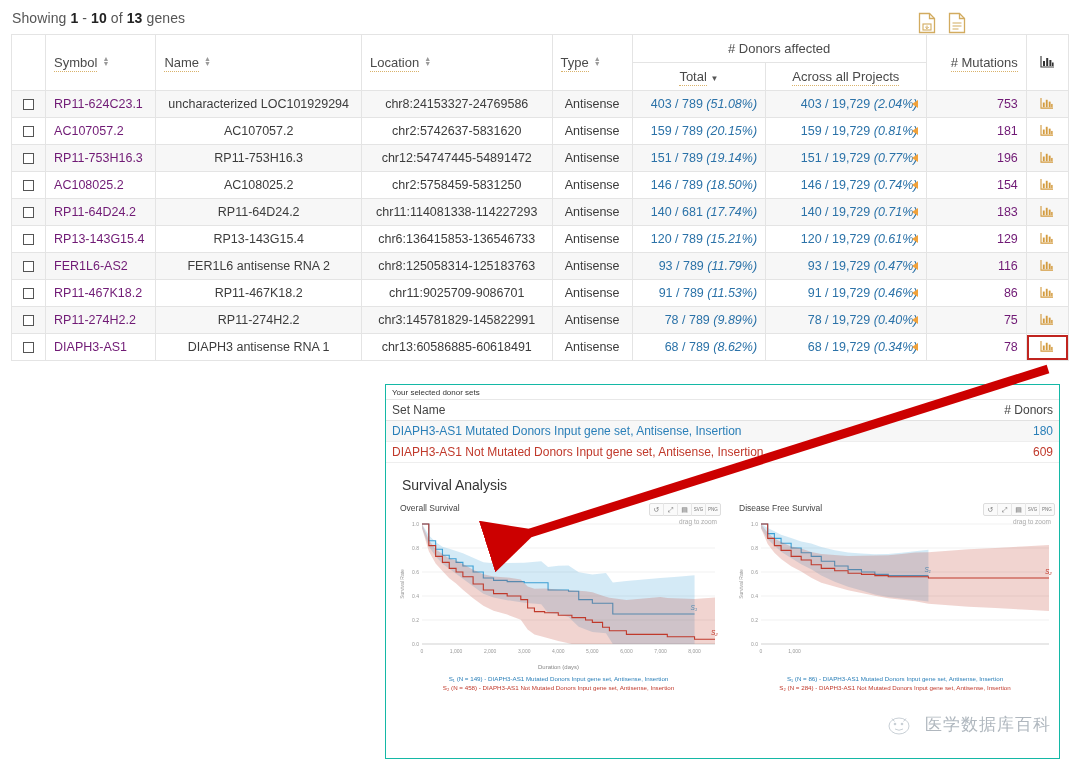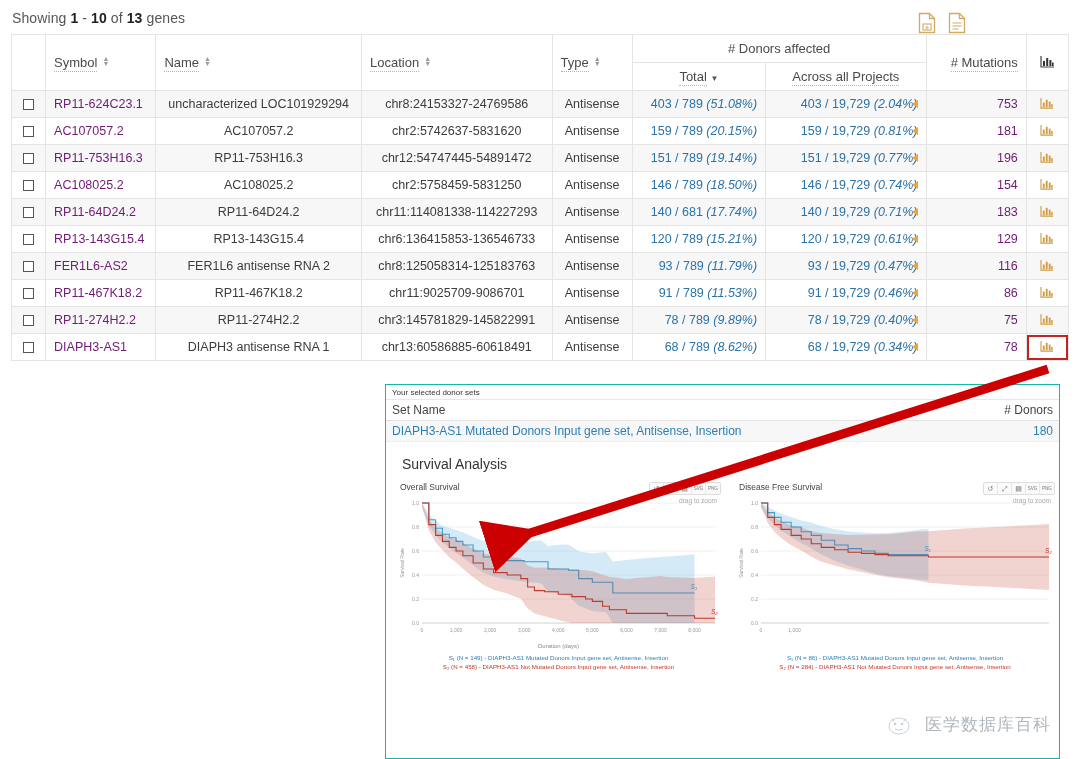--- a/index.html
+++ b/index.html
@@ -417,20 +417,24 @@
     <thead>
       <tr>
         <th>Set Name</th>
         <th class="r"># Donors</th>
       </tr>
     </thead>
     <tbody>
         <tr class="blue">
           <td>DIAPH3-AS1 Mutated Donors Input gene set, Antisense, Insertion</td>
      <td class="r">180</td>
+        </tr>
+        <tr class="red">
+          <td>DIAPH3-AS1 Not Mutated Donors Input gene set, Antisense, Insertion</td>
+     <td class="r">609</td>
         </tr>
       </tbody>
   </table>
 
   <div class="sa-title">Survival Analysis</div>
 
   <div class="charts-row">
 
     <div class="chart-box">
       <div class="chart-head">

